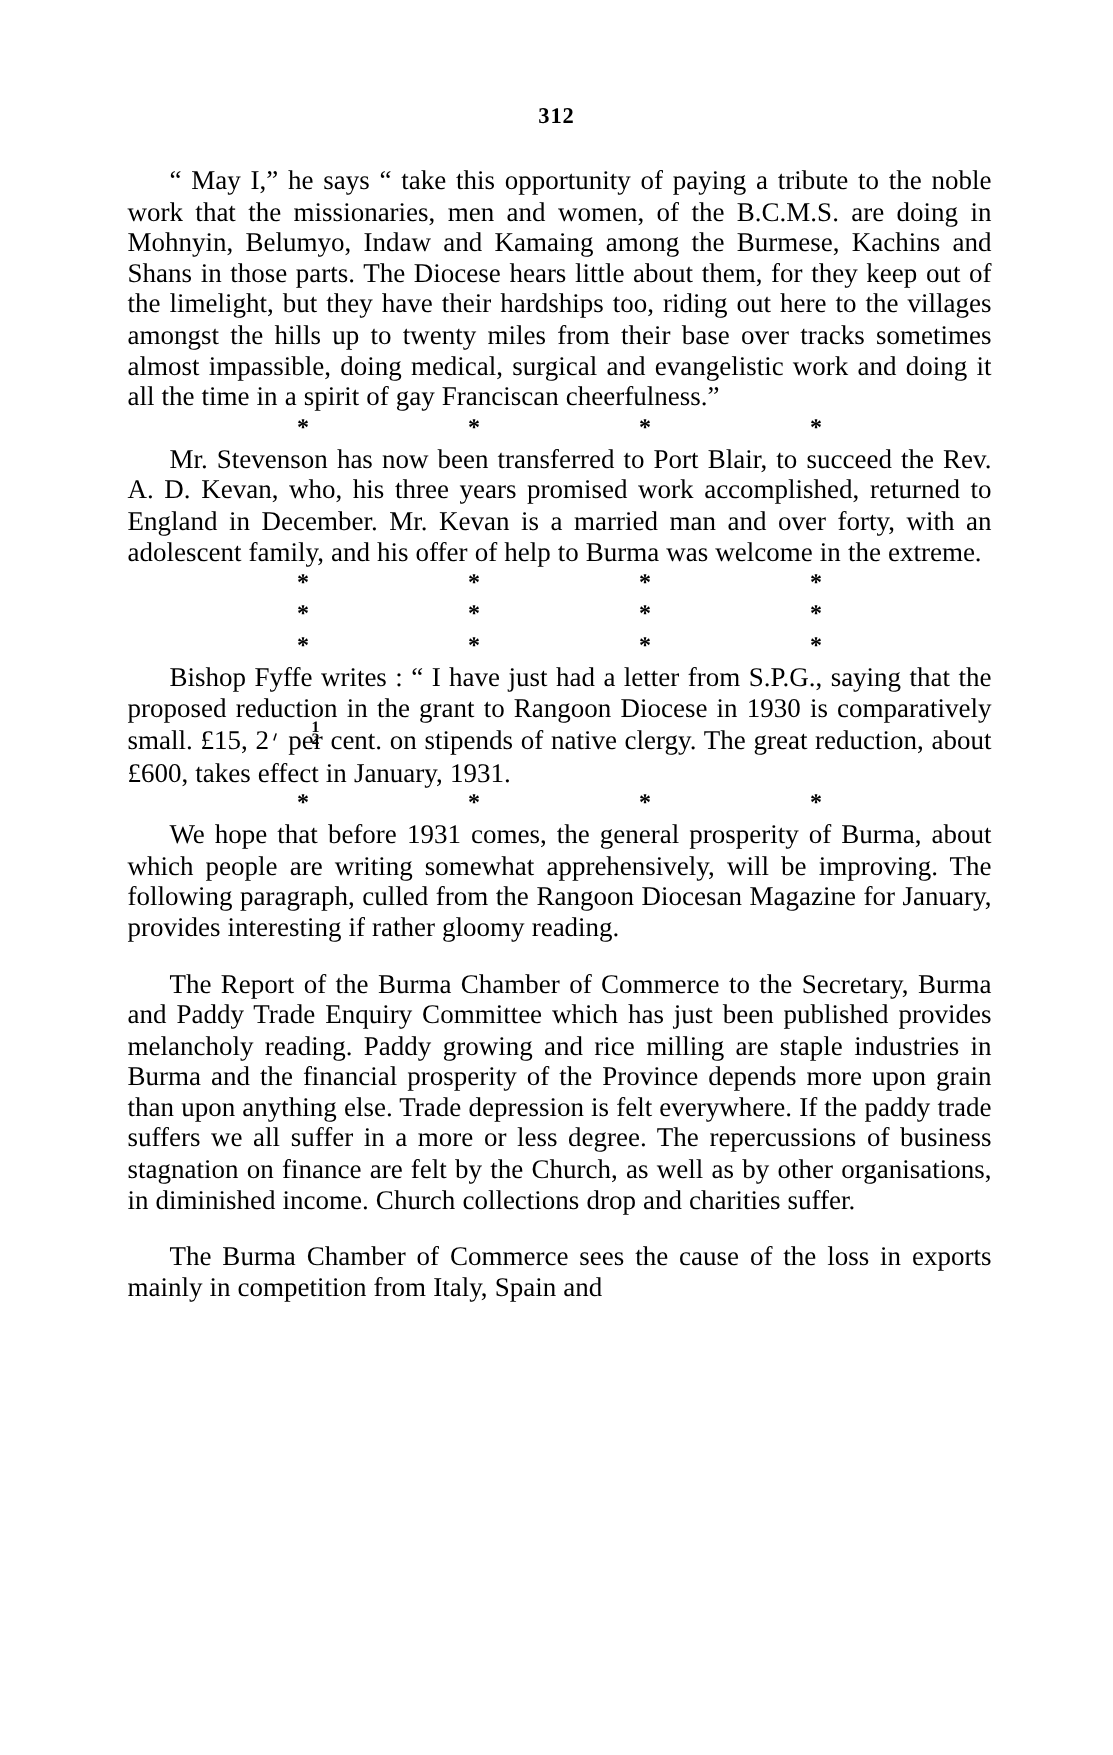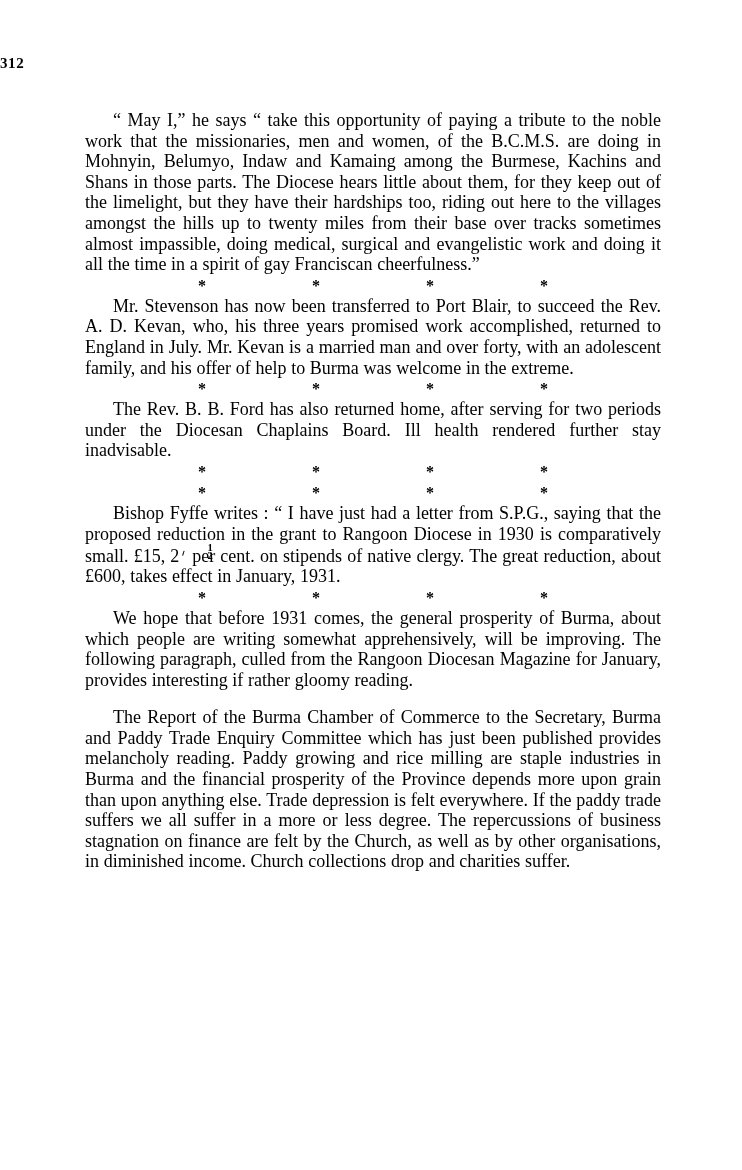--- a/index.html
+++ b/index.html
@@ -21,23 +21,24 @@
     position: relative;
     width: 742px;
     height: 1170px;
     background: #ffffff;
     box-sizing: border-box;
   }
 
   
   .folio {
     position: absolute;
-    top: 54px;
+    top: 69px;
     left: 0;
     width: 742px;
+    text-align: center;
     font-size: 15px;
     font-weight: 700;
     letter-spacing: 0.6px;
     line-height: 18px;
   }
 
   
   .column {
     position: absolute;
     top: 110px;
@@ -120,28 +121,27 @@
   <div class="folio">312</div>
 
   <div class="column">
       <p class="para indent">“ May I,” he says “ take this opportunity of paying a tribute to the noble work that the missionaries, men and women, of the B.C.M.S. are doing in Mohnyin, Belumyo, Indaw and Kamaing among the Burmese, Kachins and Shans in those parts. The Diocese hears little about them, for they keep out of the limelight, but they have their hardships too, riding out here to the villages amongst the hills up to twenty miles from their base over tracks sometimes almost impassible, doing medical, surgical and evangelistic work and doing it all the time in a spirit of gay Franciscan cheerfulness.”</p>
       <div class="stars">
         <span class="star">*</span>
         <span class="star">*</span>
         <span class="star">*</span>
         <span class="star">*</span>
       </div>
-      <p class="para indent">Mr. Stevenson has now been transferred to Port Blair, to succeed the Rev. A. D. Kevan, who, his three years promised work accomplished, returned to England in July. Mr. Kevan is a married man and over forty, with an adolescent family, and his offer of help to Burma was welcome in the extreme.</p>
+      <p class="para indent">Mr. Stevenson has now been transferred to Port Blair, to succeed the Rev. A. D. Kevan, who, his three years promised work accomplished, returned to England in December. Mr. Kevan is a married man and over forty, with an adolescent family, and his offer of help to Burma was welcome in the extreme.</p>
       <div class="stars">
         <span class="star">*</span>
         <span class="star">*</span>
         <span class="star">*</span>
         <span class="star">*</span>
       </div>
-      <p class="para indent">The Rev. B. B. Ford has also returned home, after serving for two periods under the Diocesan Chaplains Board. Ill health rendered further stay inadvisable.</p>
       <div class="stars">
         <span class="star">*</span>
         <span class="star">*</span>
         <span class="star">*</span>
         <span class="star">*</span>
       </div>
       <div class="stars">
         <span class="star">*</span>
         <span class="star">*</span>
         <span class="star">*</span>
@@ -149,15 +149,16 @@
       </div>
       <p class="para indent"><span>Bishop Fyffe writes : “ I have just had a letter from S.P.G., saying that the proposed reduction in the grant to Rangoon Diocese in 1930 is comparatively small. £15, 2</span><span class="frac"><span class="num">1</span><span class="bar"></span><span class="den">2</span></span><span> per cent. on stipends of native clergy. The great reduction, about £600, takes effect in January, 1931.</span></p>
       <div class="stars">
         <span class="star">*</span>
         <span class="star">*</span>
         <span class="star">*</span>
         <span class="star">*</span>
       </div>
       <p class="para indent">We hope that before 1931 comes, the general prosperity of Burma, about which people are writing somewhat apprehensively, will be improving. The following paragraph, culled from the Rangoon Diocesan Magazine for January, provides interesting if rather gloomy reading.</p>
       <p class="para indent spaced">The Report of the Burma Chamber of Commerce to the Secretary, Burma and Paddy Trade Enquiry Committee which has just been published provides melancholy reading. Paddy growing and rice milling are staple industries in Burma and the financial prosperity of the Province depends more upon grain than upon anything else. Trade depression is felt everywhere. If the paddy trade suffers we all suffer in a more or less degree. The repercussions of business stagnation on finance are felt by the Church, as well as by other organisations, in diminished income. Church collections drop and charities suffer.</p>
+      <p class="para indent spaced">The Burma Chamber of Commerce sees the cause of the loss in exports mainly in competition from Italy, Spain and</p>
     </div>
 
 </div>
 
 </body></html>

